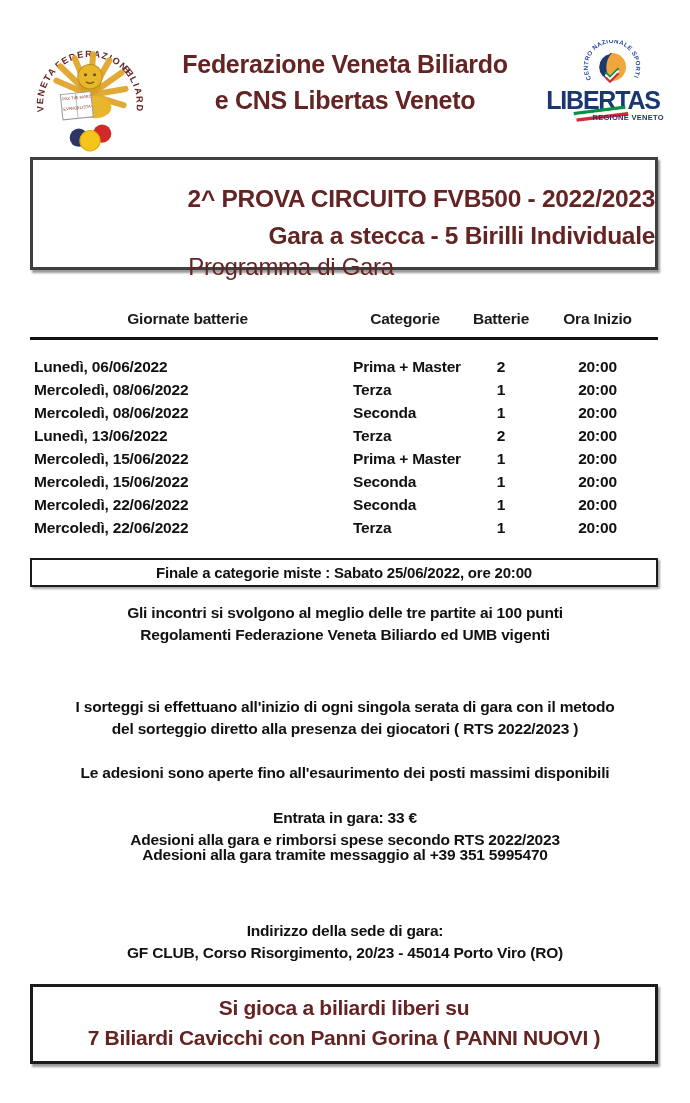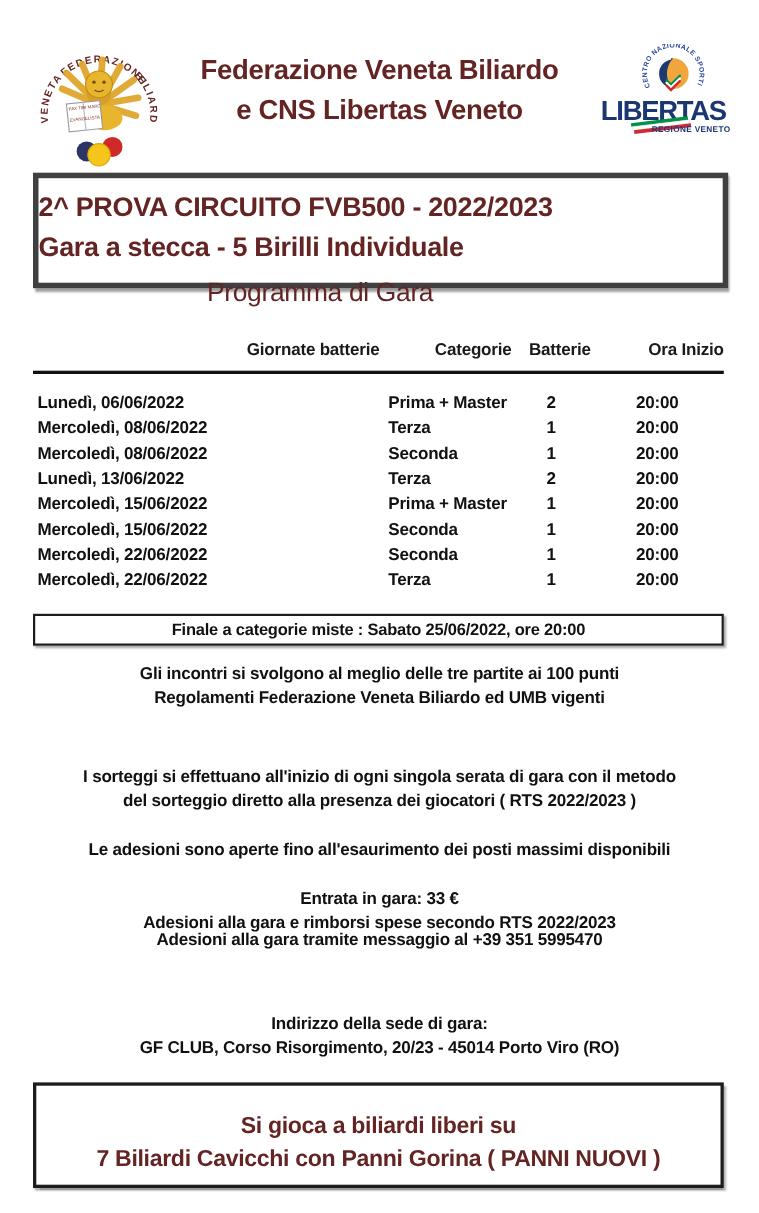--- a/index.html
+++ b/index.html
@@ -13,53 +13,53 @@
   
   .hdr-text { left:140px; top:46px; width:410px; text-align:center; }
   .hdr-line { font-size:25px; font-weight:bold; color:#632423; line-height:36px; letter-spacing:-0.3px; }
   .hdr-org  { margin-top:6px; white-space:nowrap; }
   .hdr-org .prefix { font-size:15.5px; color:#222; font-weight:normal; }
   .hdr-org .venue  { font-size:20.5px; color:#111; font-weight:bold; letter-spacing:-0.3px; }
 
   
   .title-box {
     left:30px; top:157px; width:622px; height:87px;
-    border:5px solid #404040; background:#fff;
+    border:3px solid #404040; background:#fff;
     box-shadow:2px 3px 2px rgba(0,0,0,0.4);
-    text-align:left; padding-top:8px; box-sizing:content-box;
+    text-align:right; padding-top:20px; box-sizing:content-box;
   }
   .title-line { font-size:24.5px; font-weight:bold; color:#632423; line-height:37px; letter-spacing:-0.3px; }
 
   .section-title { left:0; top:253px; width:582px; text-align:center;
     font-size:24px; font-weight:normal; color:#632423; letter-spacing:-0.3px; }
 
   .finale-box {
     left:30px; top:558px; width:624px; height:25px;
     border:2px solid #1c1c1c; background:#fff;
     box-shadow:2px 2px 2px rgba(0,0,0,0.35);
     text-align:center; font-size:15px; font-weight:bold; color:#111;
     line-height:25px; letter-spacing:-0.2px;
   }
 
   .bottom-box {
     left:30px; top:984px; width:622px; height:68px;
     border:3px solid #1c1c1c; background:#fff;
     box-shadow:2px 3px 2px rgba(0,0,0,0.4);
-    text-align:center; padding-top:22px; box-sizing:content-box;
+    text-align:center; padding-top:6px; box-sizing:content-box;
   }
   .bottom-line { font-size:21px; font-weight:bold; color:#632423; line-height:30px; letter-spacing:-0.3px; }
 
   
   .sched-head {
     left:30px; top:310px; width:628px; height:27px;
     display:grid; grid-template-columns:315px 120px 72px 121px;
     border-bottom:3px solid #111;
     font-size:15.5px; font-weight:bold; letter-spacing:-0.2px;
   }
-  .sched-head .hc { text-align:right; }
+  .sched-head .hc { text-align:center; }
   .sched-rows { left:30px; top:355px; width:628px; }
   .srow {
     display:grid; grid-template-columns:315px 120px 72px 121px;
     height:23px; line-height:23px;
     font-size:15.5px; font-weight:bold; letter-spacing:-0.2px; color:#111;
   }
   .srow .c1 { padding-left:4px; text-align:left; }
   .srow .c2 { padding-left:8px; text-align:left; }
   .srow .c3, .srow .c4 { text-align:center; }
 

